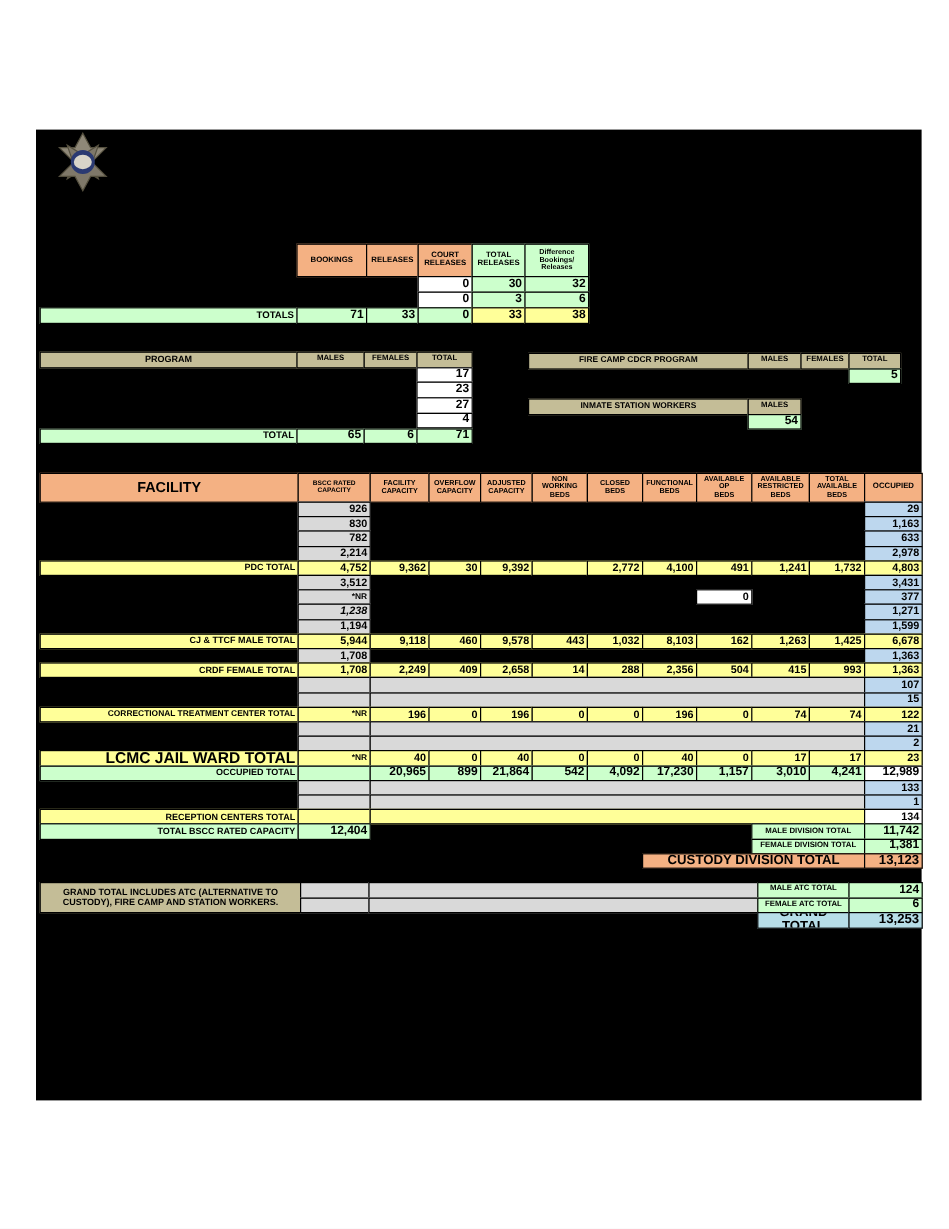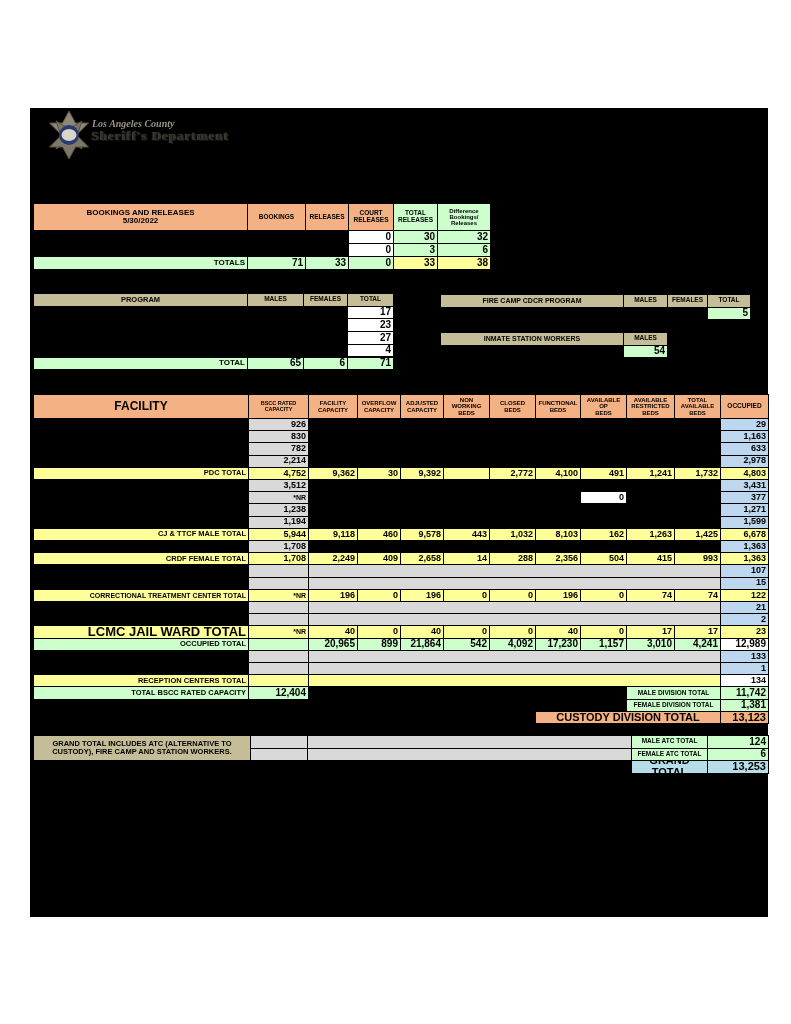--- a/index.html
+++ b/index.html
@@ -35,28 +35,22 @@
 
     <div class="logo">
       <svg width="46" height="50" viewBox="0 0 46 50">
         <polygon points="23,1 29.5,13 42.5,13 31,24.5 36,39 23,31 10,39 15,24.5 3.5,13 16.5,13" fill="#8f8878" stroke="#55503f" stroke-width="1"></polygon>
         <polygon points="23,49 16.5,37 3.5,37 15,25.5 10,11 23,19 36,11 31,25.5 42.5,37 29.5,37" fill="#7f7869" stroke="#55503f" stroke-width="1"></polygon>
         <circle cx="23" cy="25" r="10" fill="#2b3a72"></circle>
         <ellipse cx="23" cy="25" rx="7.5" ry="6" fill="#d9d5c9"></ellipse>
       </svg>
     </div>
 
-    <div class="agency">
-      <div class="l1">Los Angeles County</div>
-      <div class="l2">Sheriff's Department</div>
-    </div>
 
     <div class="tbl" style="left: 3px; top: 95px; width: 458px; height: 67px;">
-        <div class="cell bg-o ac" style="left: 0px; top: 0px; width: 215px; height: 28px; font-size: 8px;">BOOKINGS AND RELEASES
-5/30/2022</div>
         <div class="cell bg-o ac" style="left: 214px; top: 0px; width: 59px; height: 28px; font-size: 6.5px;">BOOKINGS</div>
         <div class="cell bg-o ac" style="left: 272px; top: 0px; width: 44px; height: 28px; font-size: 6.5px;">RELEASES</div>
         <div class="cell bg-o ac" style="left: 315px; top: 0px; width: 46px; height: 28px; font-size: 6.5px;">COURT
 RELEASES</div>
         <div class="cell bg-g ac" style="left: 360px; top: 0px; width: 45px; height: 28px; font-size: 6.5px;">TOTAL
 RELEASES</div>
         <div class="cell bg-g ac" style="left: 404px; top: 0px; width: 54px; height: 28px; font-size: 6px;">Difference
 Bookings/
 Releases</div>
         <div class="cell bg-w" style="left: 315px; top: 27px; width: 46px; height: 14px; font-size: 10px;">0</div>
@@ -139,21 +133,21 @@
         <div class="cell bg-y" style="left: 502px; top: 72.8px; width: 46px; height: 13.2px;">4,100</div>
         <div class="cell bg-y" style="left: 547px; top: 72.8px; width: 47px; height: 13.2px;">491</div>
         <div class="cell bg-y" style="left: 593px; top: 72.8px; width: 49px; height: 13.2px;">1,241</div>
         <div class="cell bg-y" style="left: 641px; top: 72.8px; width: 47px; height: 13.2px;">1,732</div>
         <div class="cell bg-y" style="left: 687px; top: 72.8px; width: 49px; height: 13.2px;">4,803</div>
         <div class="cell bg-gr" style="left: 215px; top: 85px; width: 61px; height: 13.2px;">3,512</div>
         <div class="cell bg-b" style="left: 687px; top: 85px; width: 49px; height: 13.2px;">3,431</div>
         <div class="cell bg-gr" style="left: 215px; top: 97.2px; width: 61px; height: 13.2px; font-size: 7px;">*NR</div>
         <div class="cell bg-w" style="left: 547px; top: 97.2px; width: 47px; height: 13.2px;">0</div>
         <div class="cell bg-b" style="left: 687px; top: 97.2px; width: 49px; height: 13.2px;">377</div>
-        <div class="cell bg-gr" style="left: 215px; top: 109.4px; width: 61px; height: 13.2px;">1,238</div>
+        <div class="cell bg-gr" style="left: 215px; top: 109.4px; width: 61px; height: 13.2px; font-style: italic;">1,238</div>
         <div class="cell bg-b" style="left: 687px; top: 109.4px; width: 49px; height: 13.2px;">1,271</div>
         <div class="cell bg-gr" style="left: 215px; top: 121.6px; width: 61px; height: 13.2px;">1,194</div>
         <div class="cell bg-b" style="left: 687px; top: 121.6px; width: 49px; height: 13.2px;">1,599</div>
         <div class="cell bg-y" style="left: 0px; top: 133.8px; width: 216px; height: 13.2px; font-size: 7.5px;">CJ &amp; TTCF MALE TOTAL</div>
         <div class="cell bg-y" style="left: 215px; top: 133.8px; width: 61px; height: 13.2px;">5,944</div>
         <div class="cell bg-y" style="left: 275px; top: 133.8px; width: 50px; height: 13.2px;">9,118</div>
         <div class="cell bg-y" style="left: 324px; top: 133.8px; width: 44px; height: 13.2px; padding-left: 24px;">460</div>
         <div class="cell bg-y" style="left: 367px; top: 133.8px; width: 44px; height: 13.2px;">9,578</div>
         <div class="cell bg-y" style="left: 410px; top: 133.8px; width: 47px; height: 13.2px;">443</div>
         <div class="cell bg-y" style="left: 456px; top: 133.8px; width: 47px; height: 13.2px;">1,032</div>

